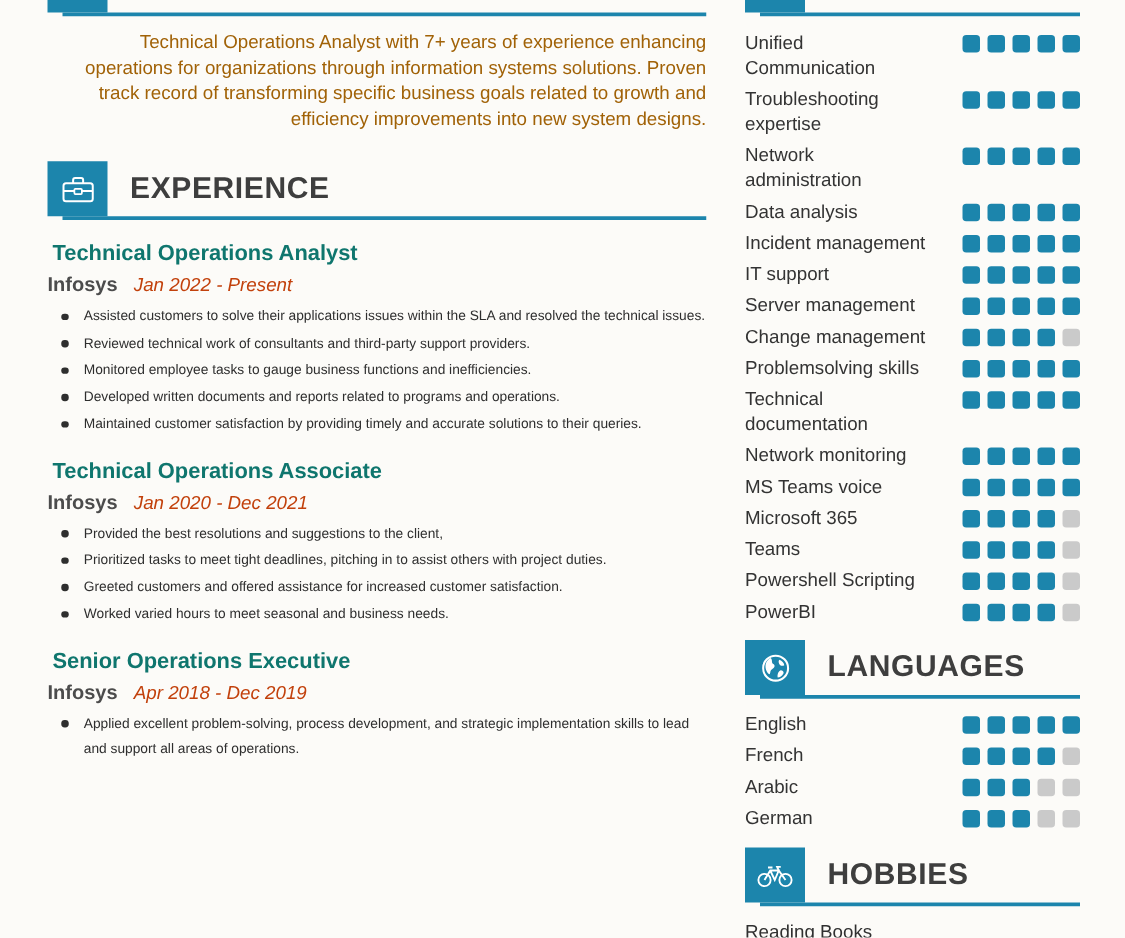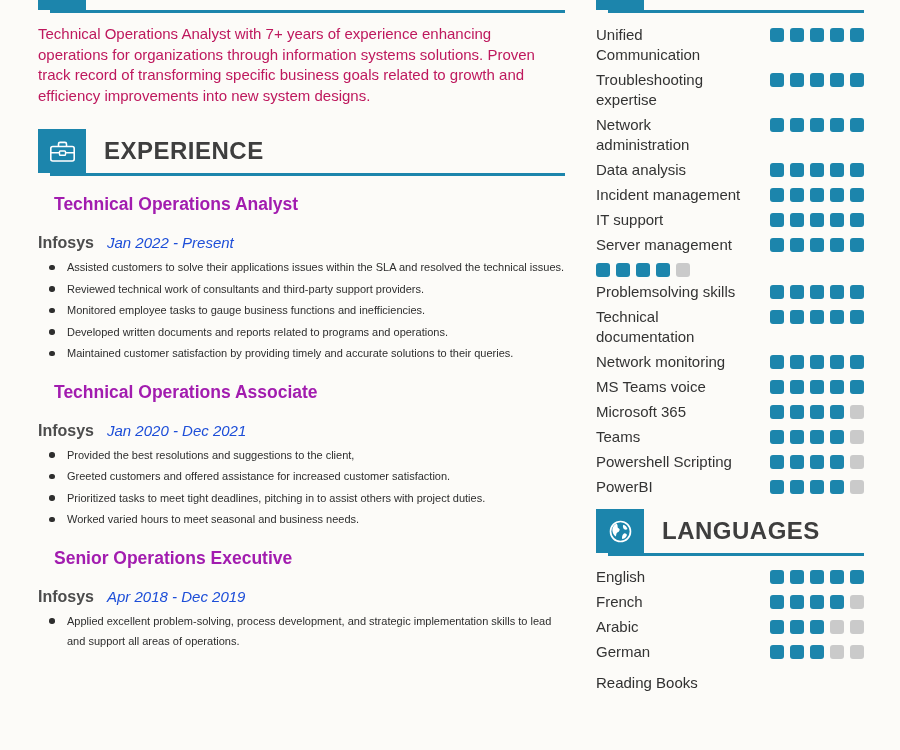--- a/index.html
+++ b/index.html
@@ -19,29 +19,29 @@
     position: absolute; left: 0; top: 0; width: 48px; height: 44px;
     background: #1c85ac; display: flex; align-items: center; justify-content: center;
   }
   .section-head h2 {
     position: absolute; left: 66px; top: 8px; margin: 0;
     font-size: 24px; font-weight: 700; letter-spacing: 0.5px; color: #3e3e3e;
   }
   .rule { position: absolute; left: 12px; right: 0; bottom: 0; height: 3px; background: #1c85ac; }
 
   
-  .summary-text { margin: 11px 0 0; font-size: 15px; line-height: 20.5px; color: #be185d; }
+  .summary-text { margin: 11px 0 0; font-size: 15px; line-height: 20.5px; color: #a16207; text-align: right; }
 
   
   .head-experience { margin-top: 23px; }
   .job { margin-top: 14px; }
-  .job-title { margin: 16px; font-size: 17.5px; line-height: 24px; font-weight: 700; color: #a21caf; }
+  .job-title { margin: 4px; font-size: 17.5px; line-height: 24px; font-weight: 700; color: #0f766e; }
   .job-meta { line-height: 22px; }
   .company { font-size: 16px; font-weight: 700; color: #4c4c4c; }
-  .dates { font-size: 15px; font-style: italic; color: #1d4ed8; margin-left: 13px; }
+  .dates { font-size: 15px; font-style: italic; color: #c2410c; margin-left: 13px; }
   ul.bullets { margin: 3px 0 0; padding: 0; list-style: none; }
   ul.bullets li {
     position: relative; padding-left: 29px; margin-bottom: 1px;
     font-size: 11px; line-height: 20.5px; color: #2e2e2e;
   }
   ul.bullets li::before {
     content: ""; position: absolute; left: 11px; top: 7.5px;
     width: 5.5px; height: 5.5px; border-radius: 50%; background: #2e2e2e;
   }
 
@@ -117,23 +117,23 @@
 
           <div class="job">
             <h3 class="job-title">Technical Operations Associate</h3>
             <div class="job-meta">
               <span class="company">Infosys</span><span class="dates">Jan 2020 - Dec 2021</span>
             </div>
             <ul class="bullets">
 
                 <li>Provided the best resolutions and suggestions to the client,</li>
 
+                <li>Prioritized tasks to meet tight deadlines, pitching in to assist others with project duties.</li>
+
                 <li>Greeted customers and offered assistance for increased customer satisfaction.</li>
-
-                <li>Prioritized tasks to meet tight deadlines, pitching in to assist others with project duties.</li>
 
                 <li>Worked varied hours to meet seasonal and business needs.</li>
               </ul>
           </div>
 
           <div class="job">
             <h3 class="job-title">Senior Operations Executive</h3>
             <div class="job-meta">
               <span class="company">Infosys</span><span class="dates">Apr 2018 - Dec 2019</span>
             </div>
@@ -232,20 +232,21 @@
             <span class="squares">
               <span class="sq on"></span>
               <span class="sq on"></span>
               <span class="sq on"></span>
               <span class="sq on"></span>
               <span class="sq on"></span>
             </span>
           </div>
 
           <div class="rating-row">
+            <span class="rating-label">Change management</span>
             <span class="squares">
               <span class="sq on"></span>
               <span class="sq on"></span>
               <span class="sq on"></span>
               <span class="sq on"></span>
               <span class="sq"></span>
             </span>
           </div>
 
           <div class="rating-row">
@@ -393,20 +394,32 @@
               <span class="sq on"></span>
               <span class="sq on"></span>
               <span class="sq"></span>
               <span class="sq"></span>
             </span>
           </div>
         </div>
     </section>
 
     <section>
+      <div class="section-head head-hobbies">
+        <div class="icon-box">
+          <svg width="30" height="21" viewBox="0 0 30 21">
+            <circle cx="6.6" cy="14" r="4.9" fill="none" stroke="#fff" stroke-width="1.5"></circle>
+            <circle cx="23.4" cy="14" r="4.9" fill="none" stroke="#fff" stroke-width="1.5"></circle>
+            <path d="M6.6 14 L11.2 6.4 H18 L23.4 14 M11.2 6.4 L14.8 14 L18 6.4" fill="none" stroke="#fff" stroke-width="1.5"></path>
+            <path d="M9.4 4 h3.6 M18 6.4 l-1.3 -2.9 h2.9" fill="none" stroke="#fff" stroke-width="1.5"></path>
+          </svg>
+        </div>
+        <h2>HOBBIES</h2>
+        <div class="rule"></div>
+      </div>
       <div class="hobby-list">
 
           <div class="hobby">Reading Books</div>
         </div>
     </section>
 
   </div>
 </div>
 
 </body></html>

